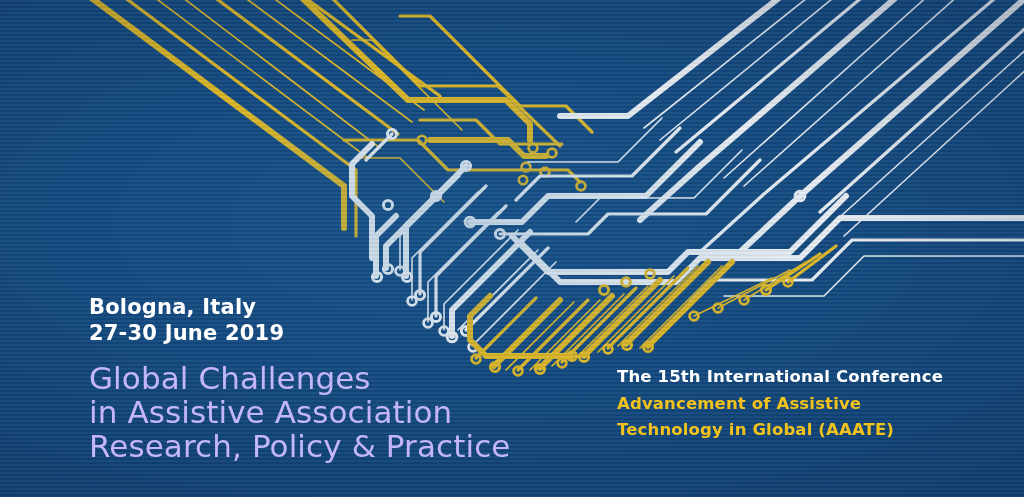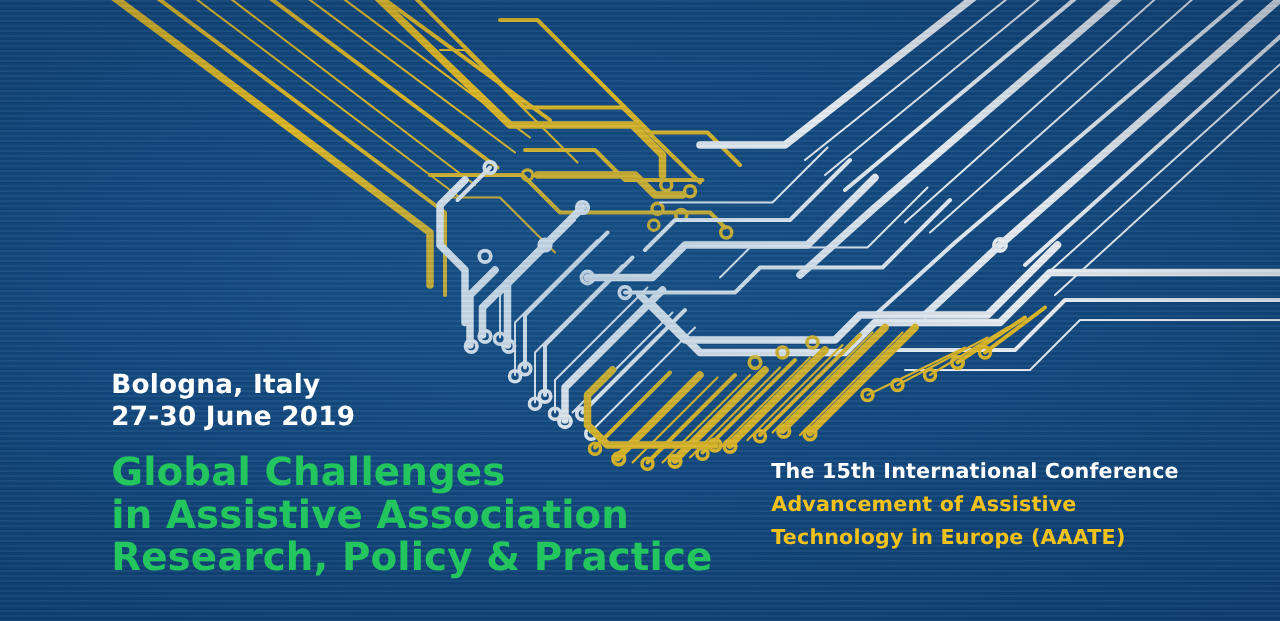--- a/index.html
+++ b/index.html
@@ -35,21 +35,21 @@
 
   .txt{position:absolute;z-index:4;}
 
   #left-block{left:89px;top:295px;}
   .meta-line{
     color:#ffffff;font-weight:bold;font-size:21px;
     letter-spacing:0.2px;line-height:25.5px;white-space:nowrap;
   }
   #title-block{left:89px;top:361px;}
   .title-line{
-    color:#22c55e;font-weight:bold;font-size:31px;
+    color:#c4b5fd;font-weight:normal;font-size:31px;
     letter-spacing:0.1px;line-height:34px;white-space:nowrap;
   }
 
   #right-block{right:81px;top:364px;text-align:left;}
   .conf-line{
     font-weight:bold;font-size:16.5px;
     letter-spacing:0.15px;line-height:26.5px;white-space:nowrap;
   }
   .conf-white{color:#ffffff;}
   .conf-yellow{color:#f2c21c;}
@@ -240,16 +240,16 @@
 
   <div class="txt" id="title-block">
     <div class="title-line">Global Challenges</div>
     <div class="title-line">in Assistive Association</div>
     <div class="title-line">Research, Policy &amp; Practice</div>
   </div>
 
   <div class="txt" id="right-block">
     <div class="conf-line conf-white">The 15th International Conference</div>
     <div class="conf-line conf-yellow">Advancement of Assistive</div>
-    <div class="conf-line conf-yellow">Technology in Europe (AAATE)</div>
+    <div class="conf-line conf-yellow">Technology in Global (AAATE)</div>
   </div>
 
 </div>
 
 </body></html>

